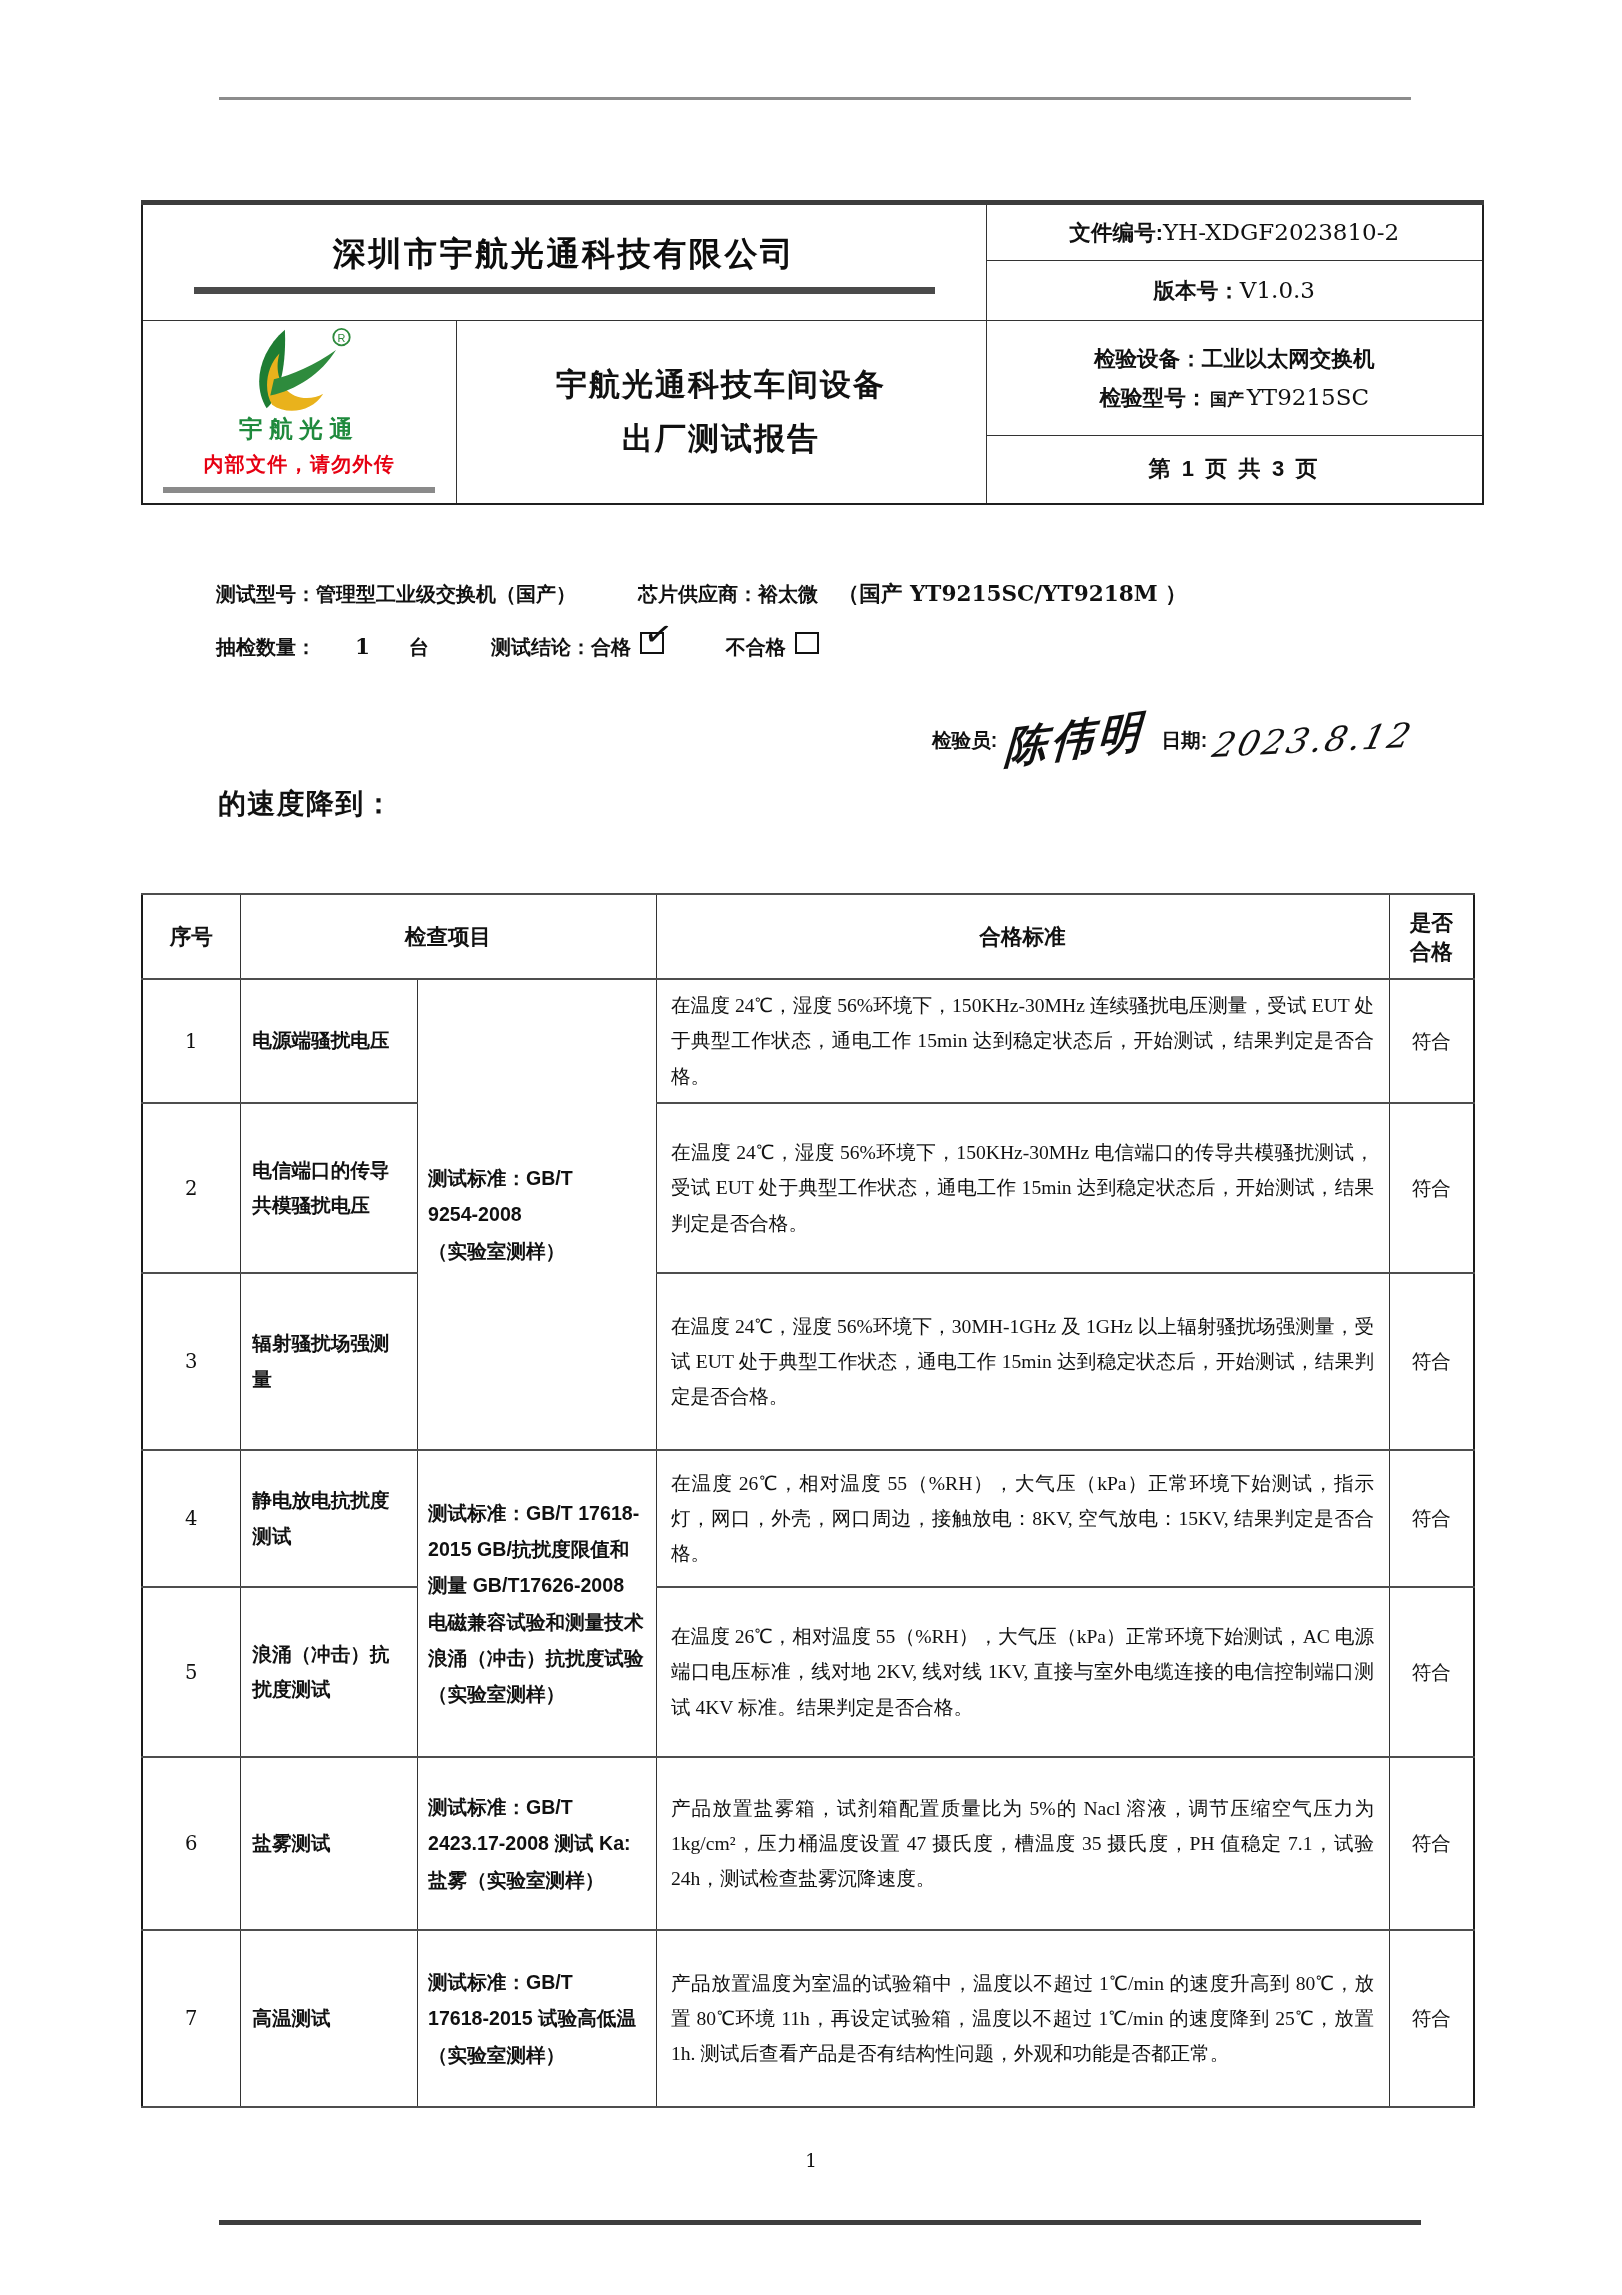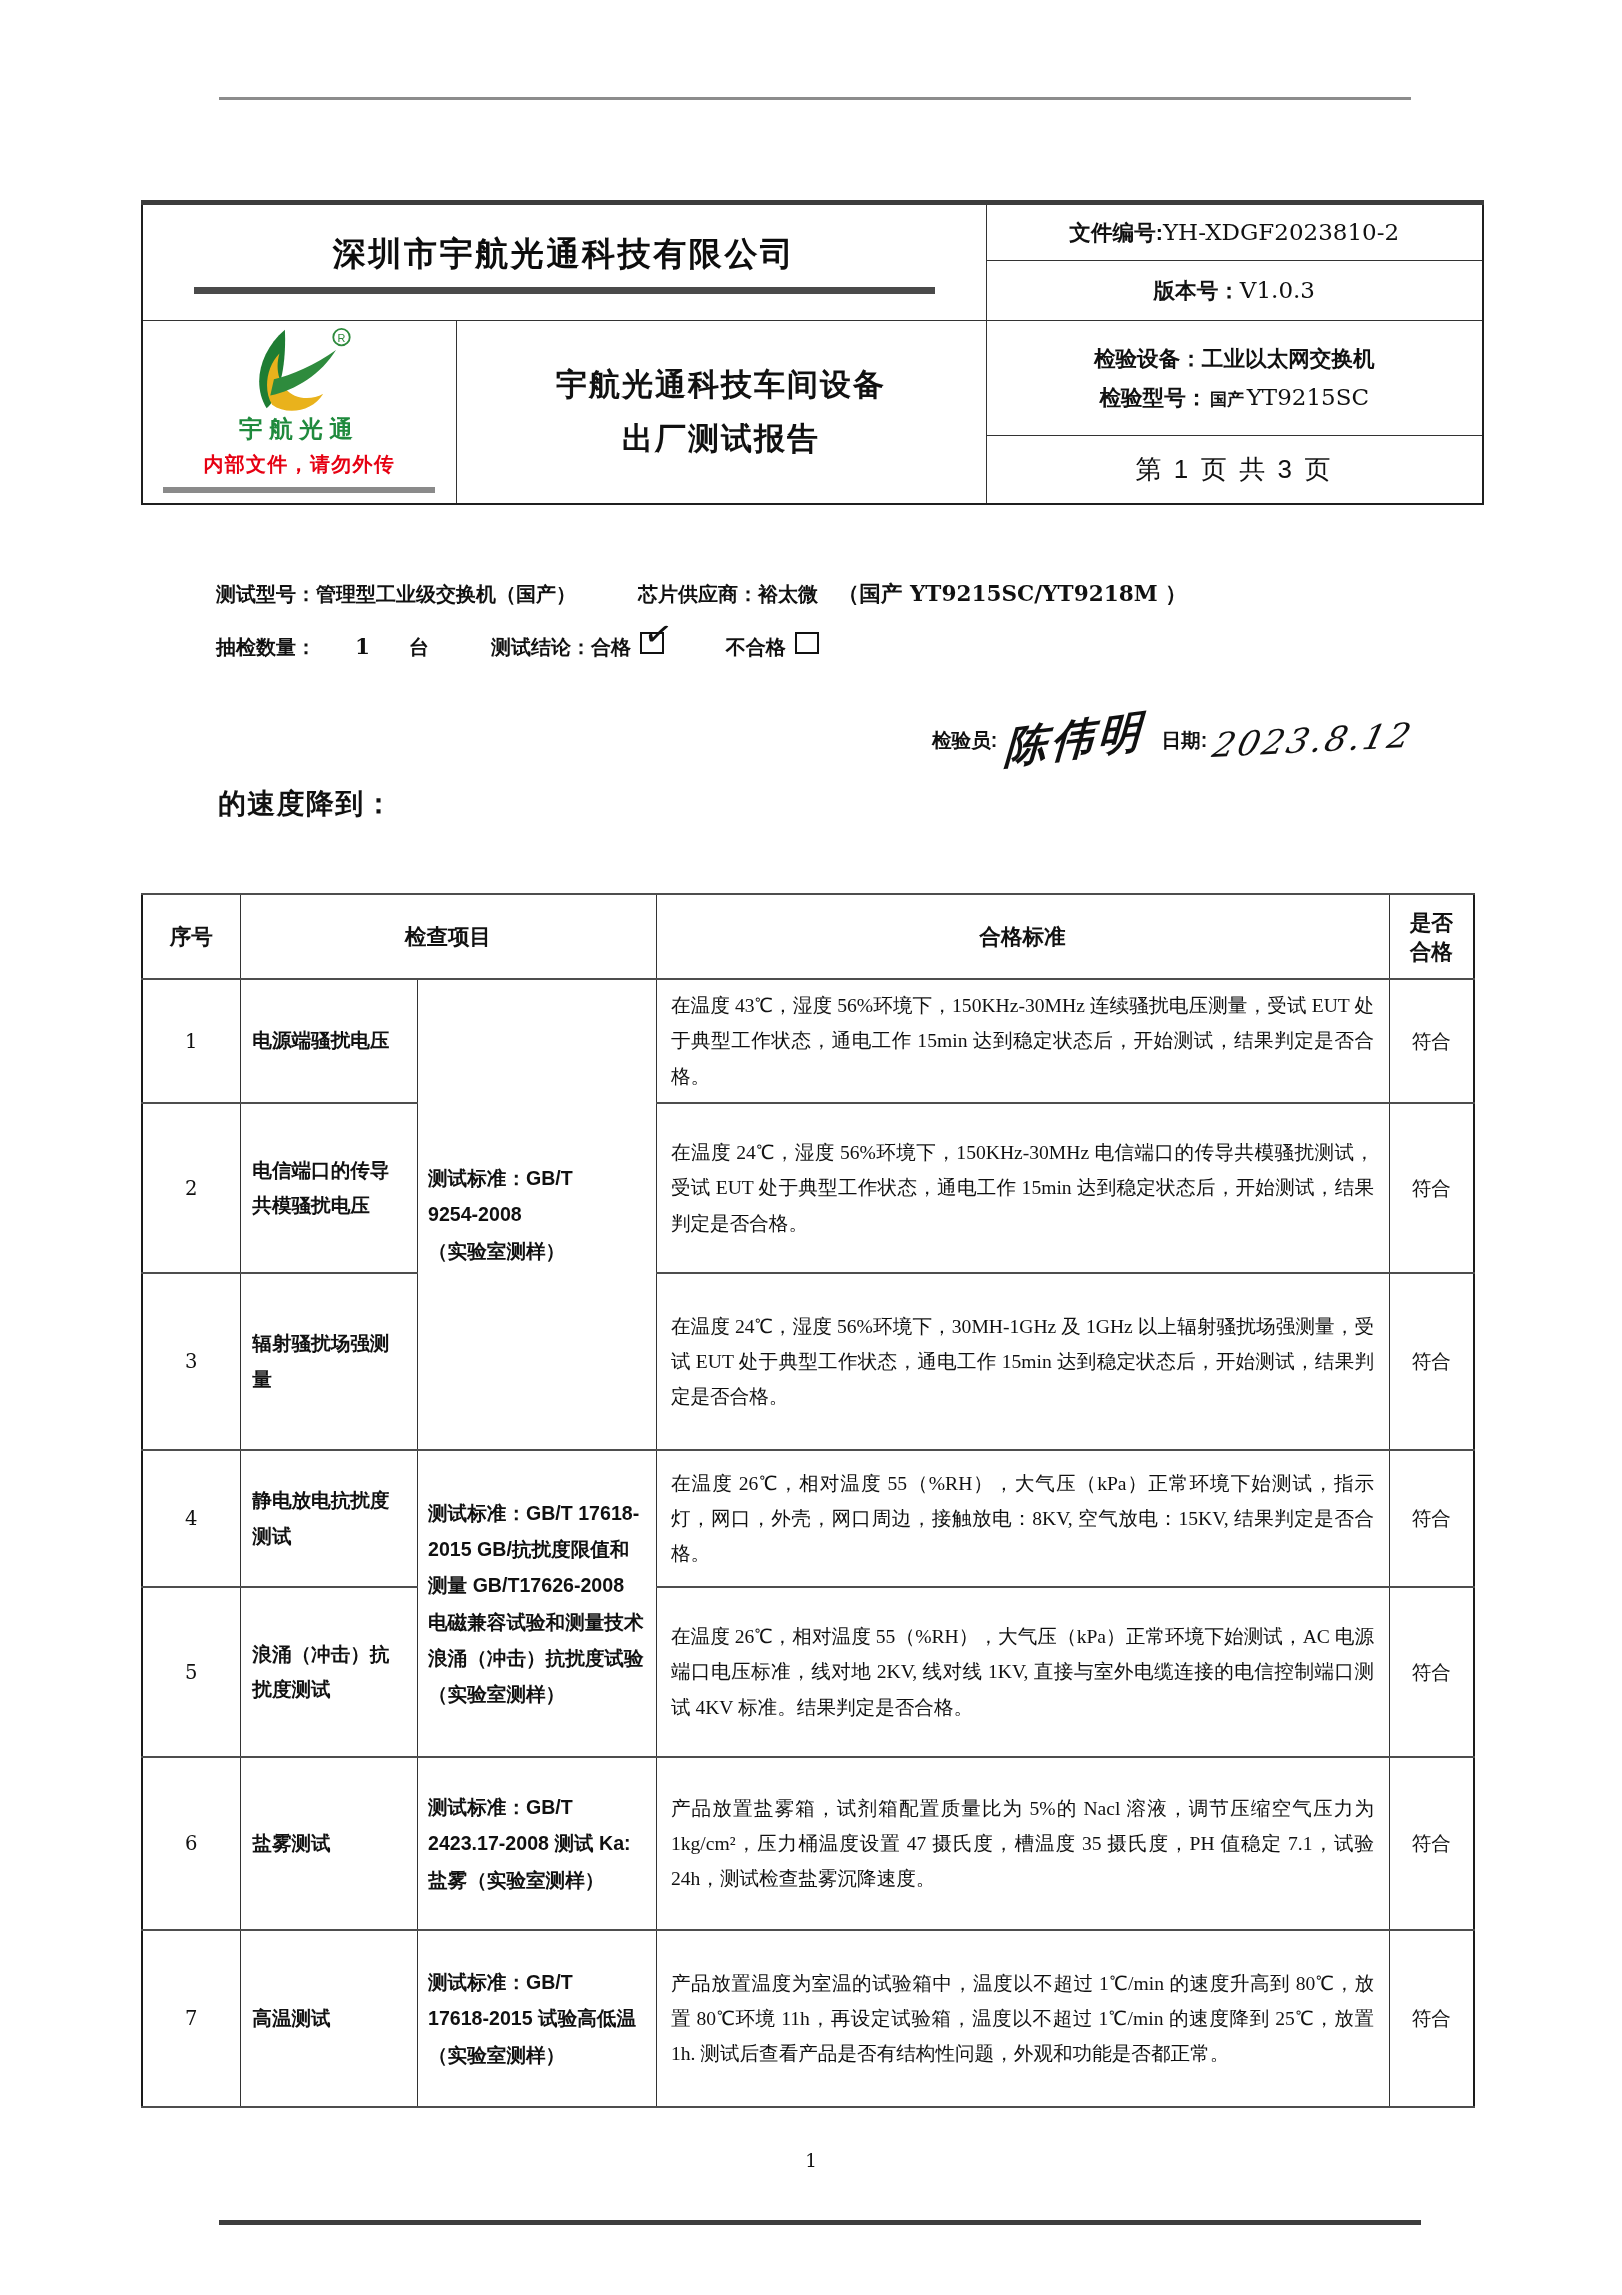--- a/index.html
+++ b/index.html
@@ -36,21 +36,21 @@
   .logo-bar { width:90%; height:5.9px; background:#8a8a8a; margin:9.2px auto 0 auto; }
   td.title-cell { text-align:center; }
   .report-title { font-size:31px; font-weight:bold; line-height:1.75; letter-spacing:2px;
     font-family:"Liberation Sans", sans-serif; }
   td.meta-cell { padding:3.9px 9.2px; text-align:center; }
   td.bar-under { border-bottom:4.6px solid #4a4a4a; }
   .meta-label { font-weight:bold; font-size:21.6px; font-family:"Liberation Sans", sans-serif; }
   .meta-serif { font-family:"DejaVu Serif", serif; font-size:23px; }
   .device-line { margin:9.2px 0; text-align:center; }
   .origin-small { font-size:17px; font-weight:bold; font-family:"Liberation Sans", sans-serif; }
-  .page-info { font-size:26px; font-weight:normal; font-family:"Liberation Sans", sans-serif; letter-spacing:2.6px; }
+  .page-info { font-size:22px; font-weight:bold; font-family:"Liberation Sans", sans-serif; letter-spacing:2.6px; }
 
   
   #info-block { position:absolute; left:216px; top:579px; width:1230px;
     font-family:"Liberation Sans", sans-serif; }
   .info-line { display:flex; align-items:baseline; font-size:20px; font-weight:bold; margin-bottom:23.6px; }
   .lat { font-family:"DejaVu Serif", serif; font-weight:bold; font-size:21.6px; }
   .gap-lg { margin-left:62px; } .gap-md { margin-left:39px; } .gap-sm { margin-left:19.6px; }
   .cbox { position:relative; display:inline-block; width:23.6px; height:22px;
     border:2px solid #111; margin-left:9.2px; vertical-align:-2.6px; }
   .cbox .tick { position:absolute; left:1.3px; top:-17px; font-size:34px; color:#111;
@@ -204,21 +204,21 @@
 合格</th>
       </tr>
     </thead>
     <tbody>
       <tr style="height:124px">
         <td class="c-no">1</td>
         <td class="c-item">电源端骚扰电压</td>
         <td class="c-std prelines" rowspan="3">测试标准：GB/T
 9254-2008
 （实验室测样）</td>
-        <td class="c-criteria">在温度 43℃，湿度 56%环境下，150KHz-30MHz 连续骚扰电压测量，受试 EUT 处于典型工作状态，通电工作 15min 达到稳定状态后，开始测试，结果判定是否合格。</td>
+        <td class="c-criteria">在温度 24℃，湿度 56%环境下，150KHz-30MHz 连续骚扰电压测量，受试 EUT 处于典型工作状态，通电工作 15min 达到稳定状态后，开始测试，结果判定是否合格。</td>
         <td class="c-result">符合</td>
       </tr>
       <tr style="height:170px">
         <td class="c-no">2</td>
         <td class="c-item">电信端口的传导共模骚扰电压</td>
         <td class="c-criteria">在温度 24℃，湿度 56%环境下，150KHz-30MHz 电信端口的传导共模骚扰测试，受试 EUT 处于典型工作状态，通电工作 15min 达到稳定状态后，开始测试，结果判定是否合格。</td>
         <td class="c-result">符合</td>
       </tr>
       <tr style="height:177px">
         <td class="c-no">3</td>

